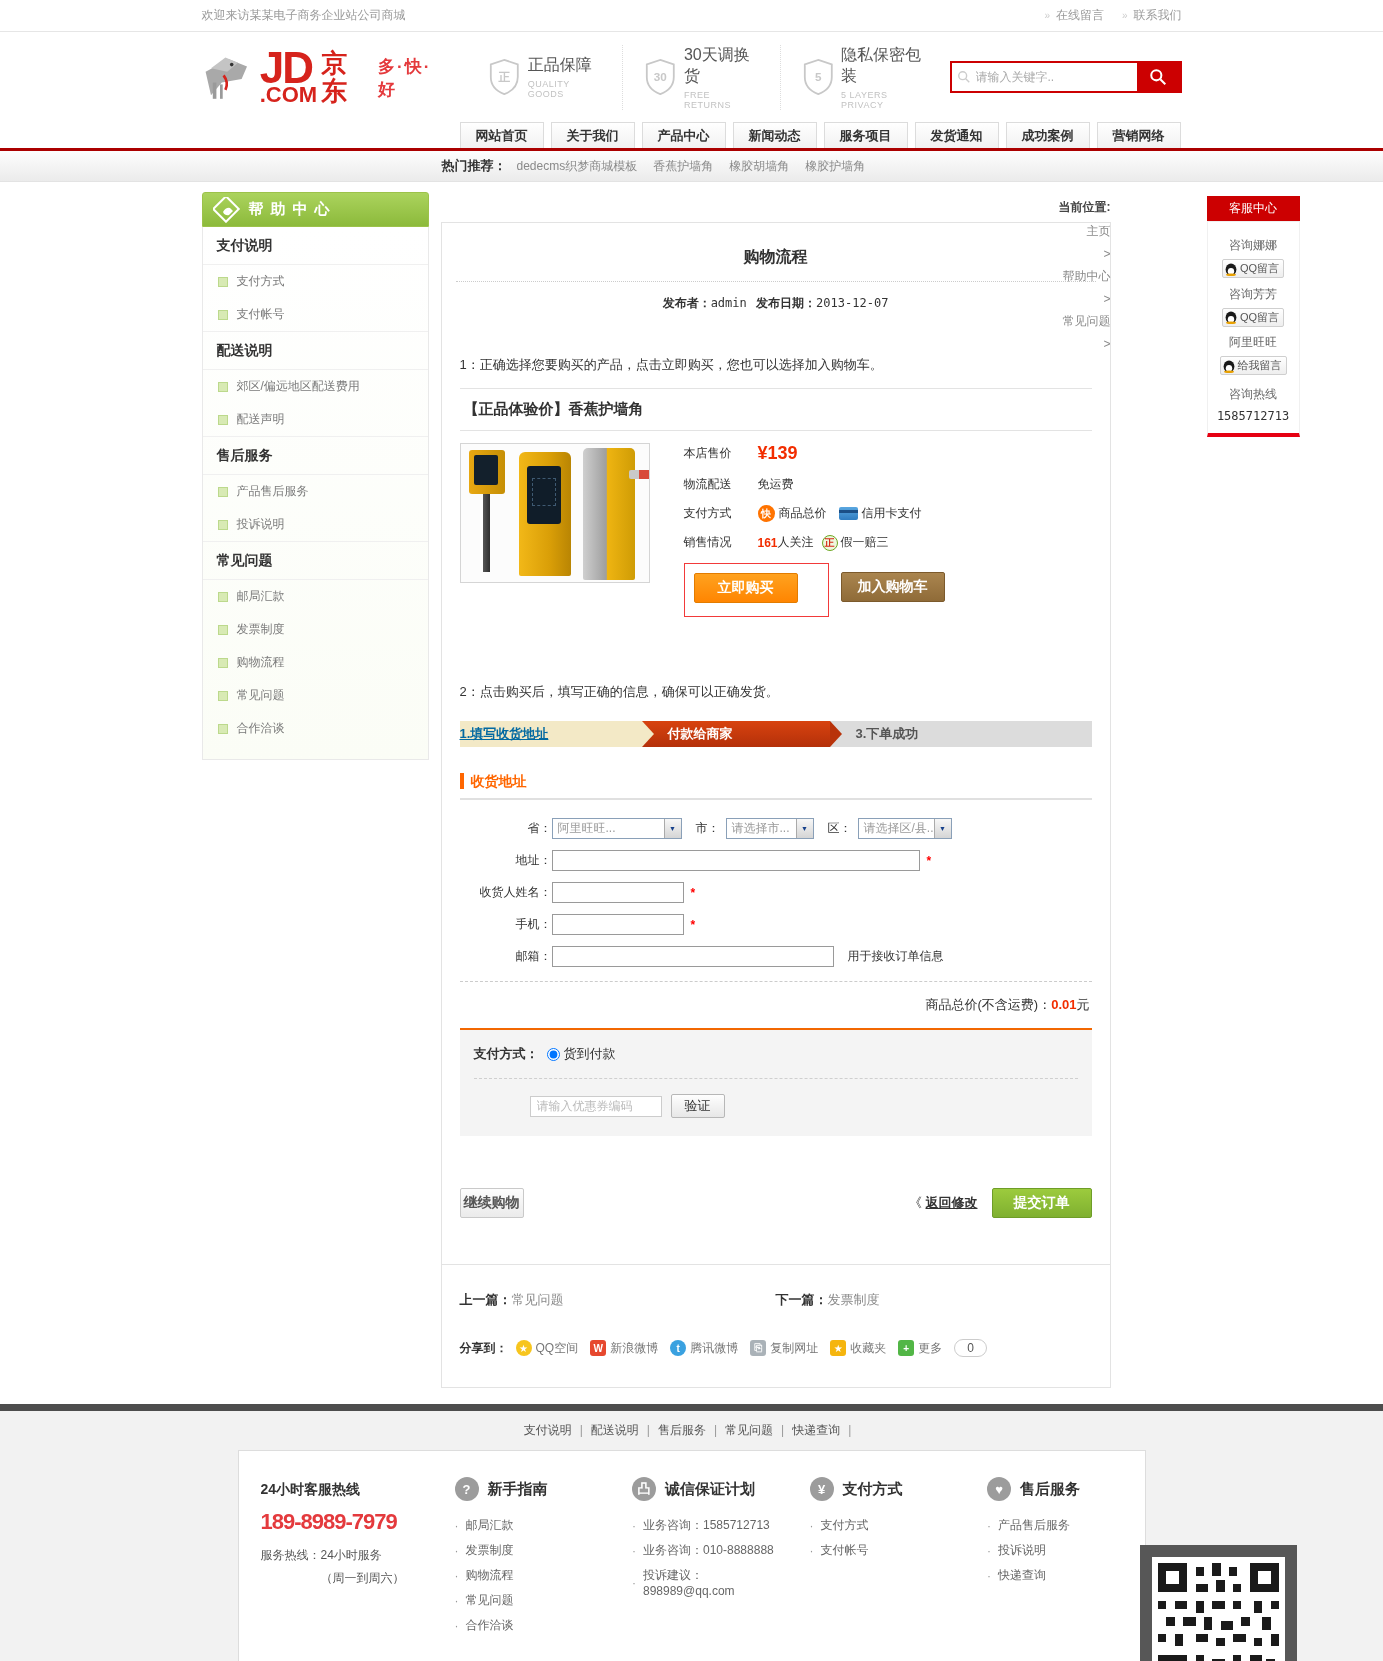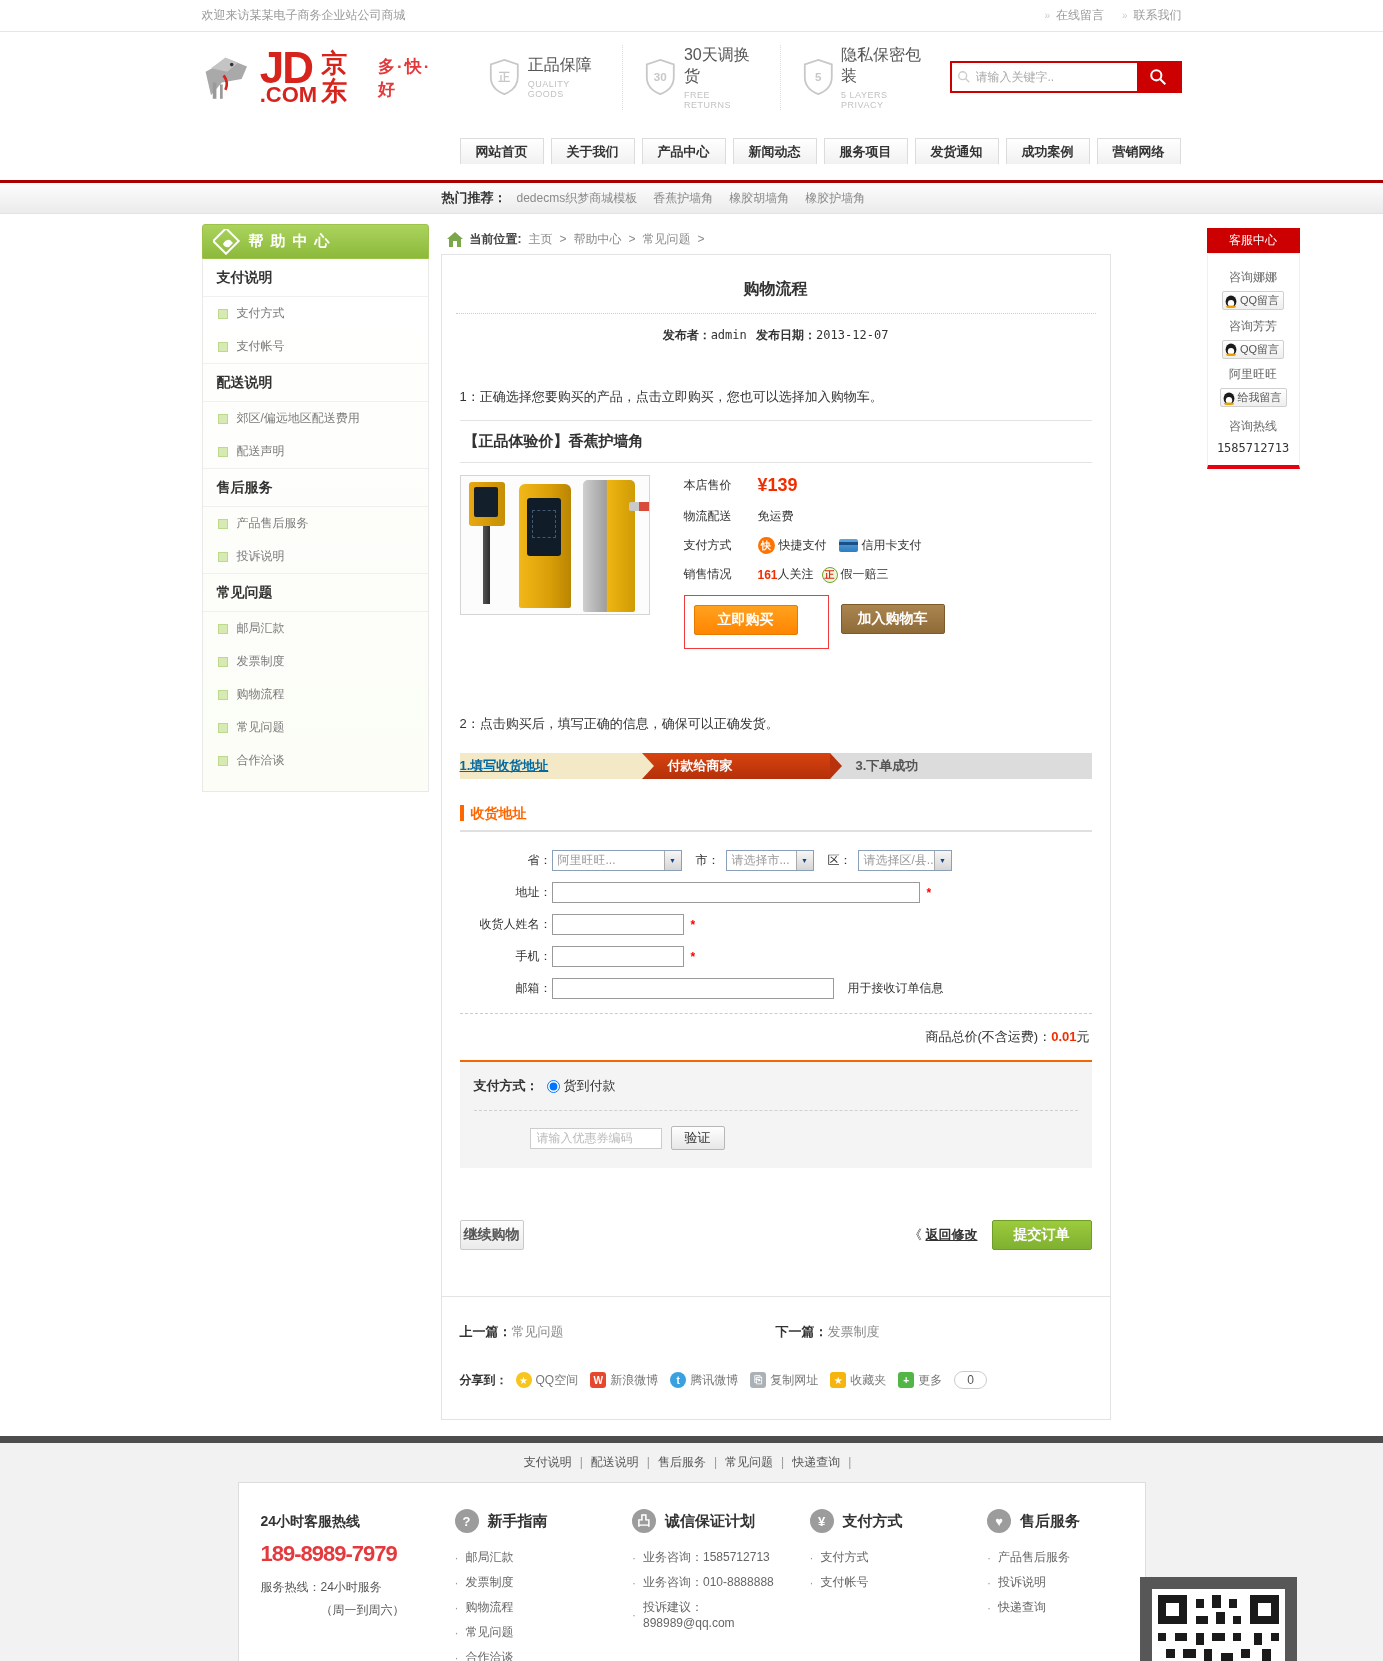--- a/index.html
+++ b/index.html
@@ -29,21 +29,21 @@
 .search-box{display:flex;border:2px solid #cc0001;width:232px;height:32px;}
 .search-input{flex:1;border:0;outline:none;padding:0 6px 0 24px;font-size:12px;color:#555;
   background:transparent;font-family:inherit;}
 .search-input::placeholder{color:#aaa;}
 .search-in-wrap{position:relative;flex:1;display:flex;}
 .search-glass-gray{position:absolute;left:5px;top:7px;width:14px;height:14px;color:#ccc;}
 .search-btn{width:44px;background:#cc0001;border:0;display:flex;align-items:center;justify-content:center;cursor:pointer;}
 .search-btn svg{width:18px;height:18px;color:#fff;}
 
 .nav{border-bottom:3px solid #ab0000;background:#fff;}
-.nav-inner{width:980px;margin:16px auto;display:flex;gap:7px;padding-left:258px;font-family:Liberation Serif, serif;}
+.nav-inner{width:980px;margin:0 auto;display:flex;gap:7px;padding-left:258px;font-family:Liberation Serif, serif;}
 .nav-item{border:1px solid #dcdcdc;border-bottom:none;background:linear-gradient(#ffffff,#f1f1f1);
   height:26px;line-height:25px;padding:0 15px;font-size:13px;font-weight:bold;color:#333;cursor:pointer;}
 
 .hotbar{height:31px;background:linear-gradient(#fdfdfd,#ebebeb);border-bottom:1px solid #e3e3e3;}
 .hotbar-inner{width:980px;margin:0 auto;height:100%;display:flex;align-items:center;padding-left:240px;}
 .hotbar-label{font-weight:bold;color:#333;font-size:13px;margin-right:10px;}
 .hotbar-link{color:#8a8a8a;margin-right:16px;}
 
 .main{width:980px;margin:10px auto 0;display:flex;align-items:flex-start;position:relative;}
 .sidebar{width:227px;background:#fff;}
@@ -51,21 +51,21 @@
   color:#fff;display:flex;align-items:center;font-size:15px;font-weight:bold;letter-spacing:7px;padding-left:10px;}
 .sidebar-hand{width:30px;height:26px;margin-right:6px;color:#fff;}
 .sidebar-body{border:1px solid #e9e9e9;border-top:none;padding-bottom:14px;
   background:linear-gradient(#ffffff,#fbfdf6);}
 .sb-group-title{font-size:14px;font-weight:bold;color:#333;padding:10px 0 9px 14px;border-bottom:1px solid #f0f0f0;}
 .sb-group + .sb-group .sb-group-title{border-top:1px solid #f0f0f0;}
 .sb-item{display:flex;align-items:center;gap:9px;padding:8px 0 8px 15px;color:#7a7a7a;cursor:pointer;}
 .sb-bullet{width:10px;height:10px;background:#d8eab4;border:1px solid #bcd98c;flex:none;}
 
 .content{width:670px;margin-left:12px;}
-.crumb{height:30px;display:flex;align-items:center;gap:7px;color:#8a8a8a;padding-left:6px;}
+.crumb{height:30px;display:flex;align-items:flex-end;gap:7px;color:#8a8a8a;padding-left:6px;flex-direction:column;}
 .crumb-home{width:16px;height:15px;}
 .crumb-label{font-weight:bold;color:#444;}
 .crumb-link{color:#8a8a8a;}
 .article{border:1px solid #e3e3e3;background:#fff;padding-bottom:26px;}
 .article-title{font-size:16px;font-weight:bold;text-align:center;padding:24px 0 13px;color:#333;}
 .title-sep{border-bottom:1px dotted #ccc;margin:0 14px;}
 .article-meta{text-align:center;padding:13px 0 6px;color:#333;}
 .article-meta b{font-weight:bold;}
 .meta-val{font-family:"DejaVu Sans Mono",monospace;}
 .step-text{padding:38px 18px 8px;font-size:13px;color:#333;}
@@ -435,21 +435,21 @@
             <span class="info-label">本店售价</span>
             <span class="price-val">¥139</span>
           </div>
           <div class="info-row">
             <span class="info-label">物流配送</span>
             <span>免运费</span>
           </div>
           <div class="info-row">
             <span class="info-label">支付方式</span>
             <span class="icon-fastpay">快</span>
-            <span>快捷支付</span>
+            <span>商品总价</span>
             <span class="icon-card"></span>
             <span>信用卡支付</span>
           </div>
           <div class="info-row">
             <span class="info-label">销售情况</span>
             <span class="sales-num">161</span>
             <span>人关注</span>
             <span class="icon-zheng">正</span>
             <span>假一赔三</span>
           </div>

